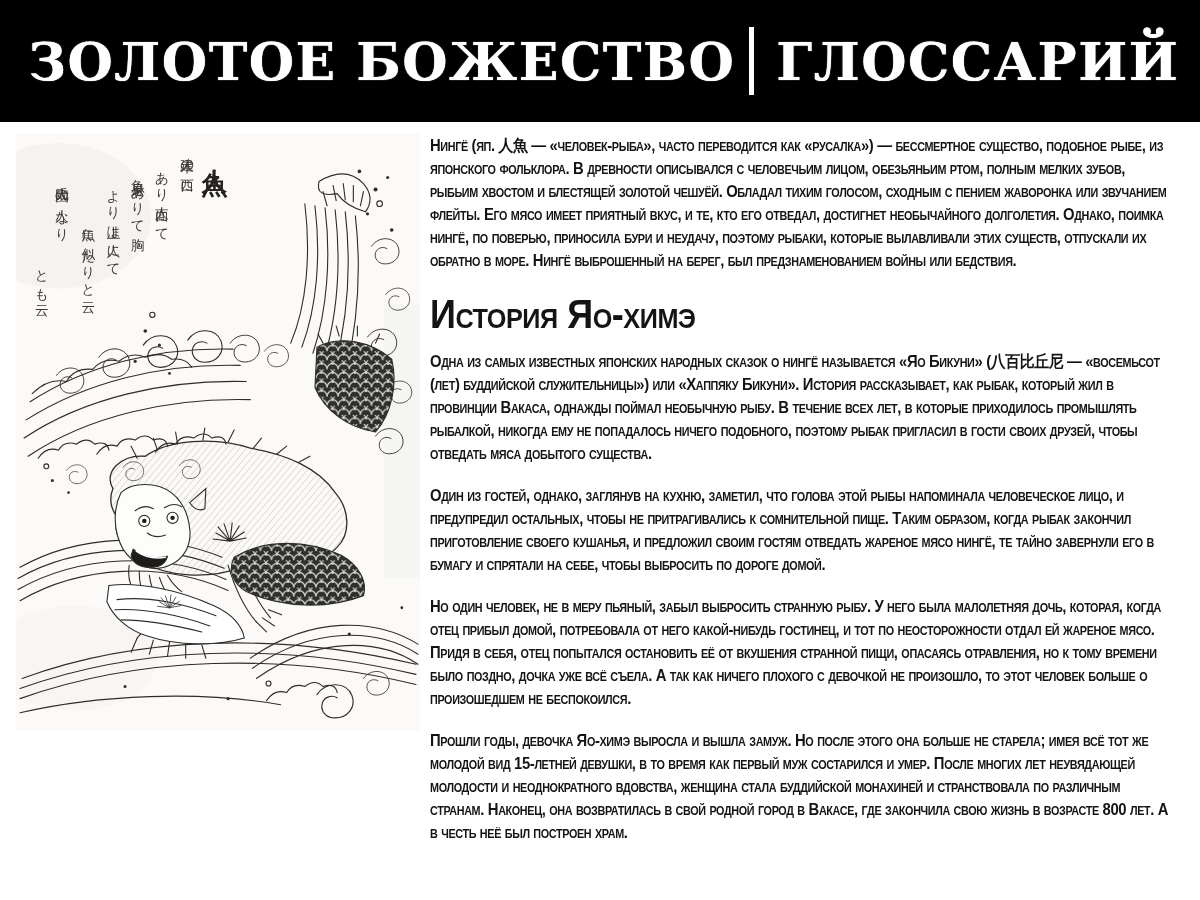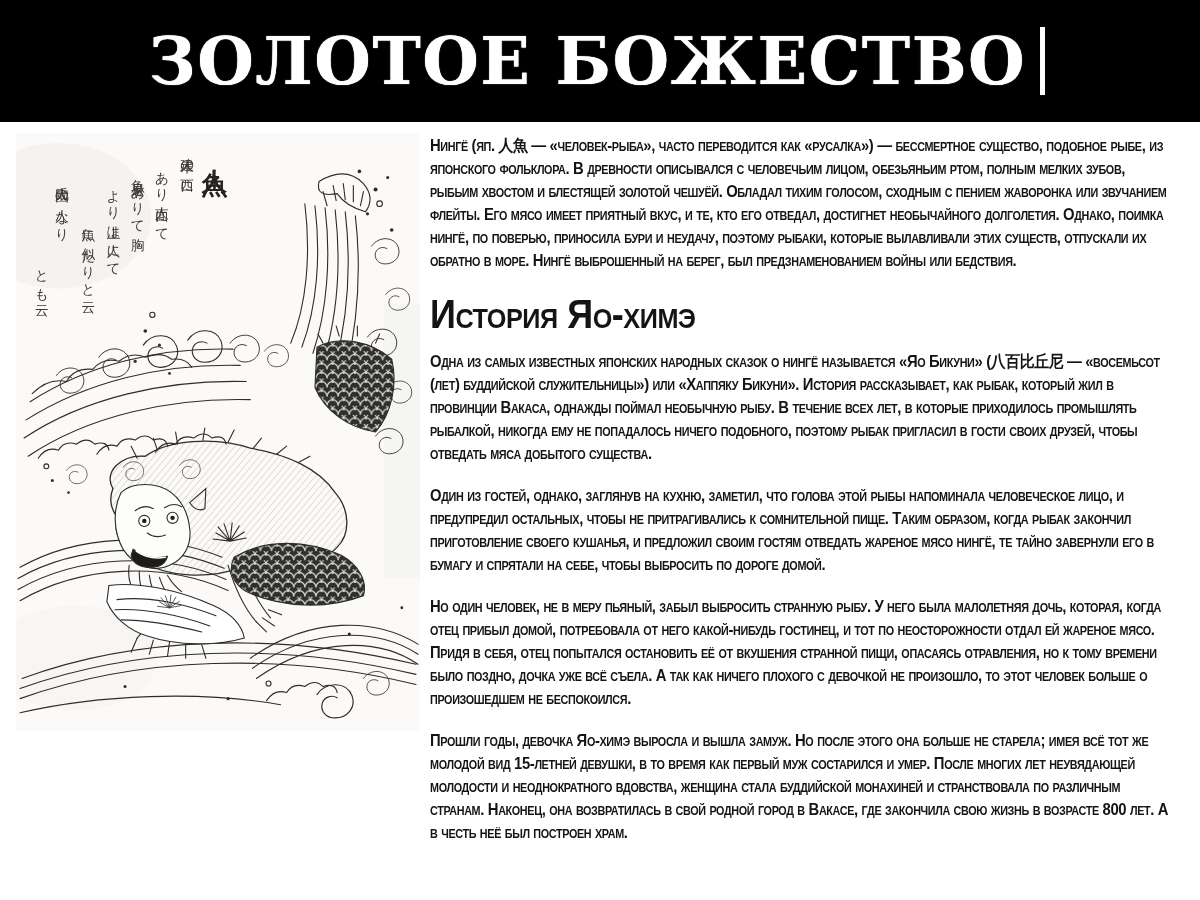--- a/index.html
+++ b/index.html
@@ -1,21 +1,21 @@
 <!DOCTYPE html>
 <html><head>
 <meta charset="utf-8">
 <style>
   html,body{margin:0;padding:0;background:#e9e9e9;}
   .page{position:relative;width:1200px;height:900px;background:#ffffff;overflow:hidden;
         font-family:"Liberation Sans",sans-serif;}
   
   .titlebar{position:absolute;left:0;top:0;width:1200px;height:122px;background:#000;
             display:flex;align-items:center;justify-content:center;}
-  .title-text{font-family:"DejaVu Serif",serif;font-weight:700;color:#fff;font-size:65px;
+  .title-text{font-family:"DejaVu Serif",serif;font-weight:700;color:#fff;font-size:52px;
               letter-spacing:1.5px;white-space:nowrap;text-shadow:0 0 1px #fff;margin-left:8px;}
   .title-div{width:5px;height:68px;background:#fff;margin:0 14px;}
   
   .content{position:absolute;left:0;top:122px;width:1200px;height:778px;}
   .figure{position:absolute;left:16px;top:10px;width:404px;height:600px;margin:0;}
   .article{position:absolute;left:430px;top:12px;width:824px;
            transform:scaleX(.9);transform-origin:0 0;color:#151413;}
   .article p{font-weight:700;font-variant-caps:small-caps;font-size:16.5px;line-height:23px;
              letter-spacing:-0.4px;margin:0 0 19px 0;}
   .article h2{font-weight:700;font-variant-caps:small-caps;font-size:40px;line-height:46px;
@@ -29,20 +29,21 @@
       font-size:25px;font-weight:700;letter-spacing:3px;}
 </style>
 </head>
 <body>
 
 <div class="page">
 
   <header class="titlebar">
     <span class="title-text">ЗОЛОТОЕ БОЖЕСТВО</span>
     <span class="title-div"></span>
+    <span class="title-text">ГЛОССАРИЙ</span>
   </header>
 
   <div class="content">
 
     <figure class="figure">
       <svg viewBox="0 0 400 592" width="404" height="600">
         <defs>
           <pattern id="scl" width="11" height="9" patternUnits="userSpaceOnUse">
             <rect width="11" height="9" fill="#2f2f2e"></rect>
             <g fill="none" stroke="#d9d8d2" stroke-width="1.1">

